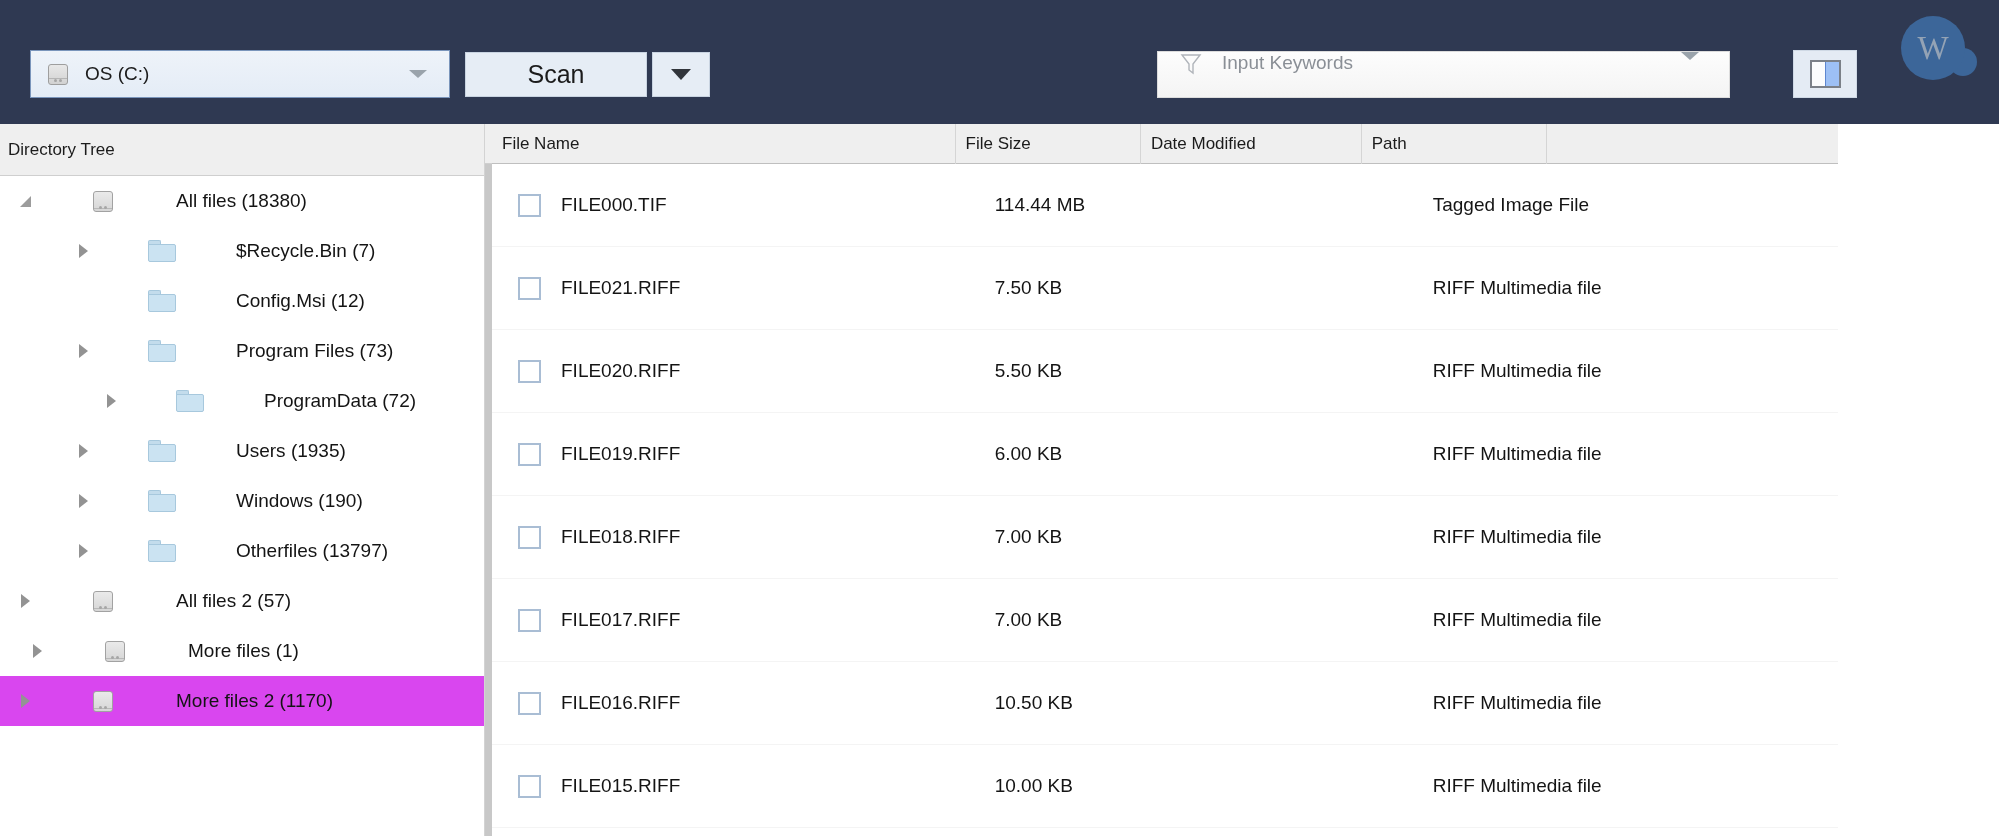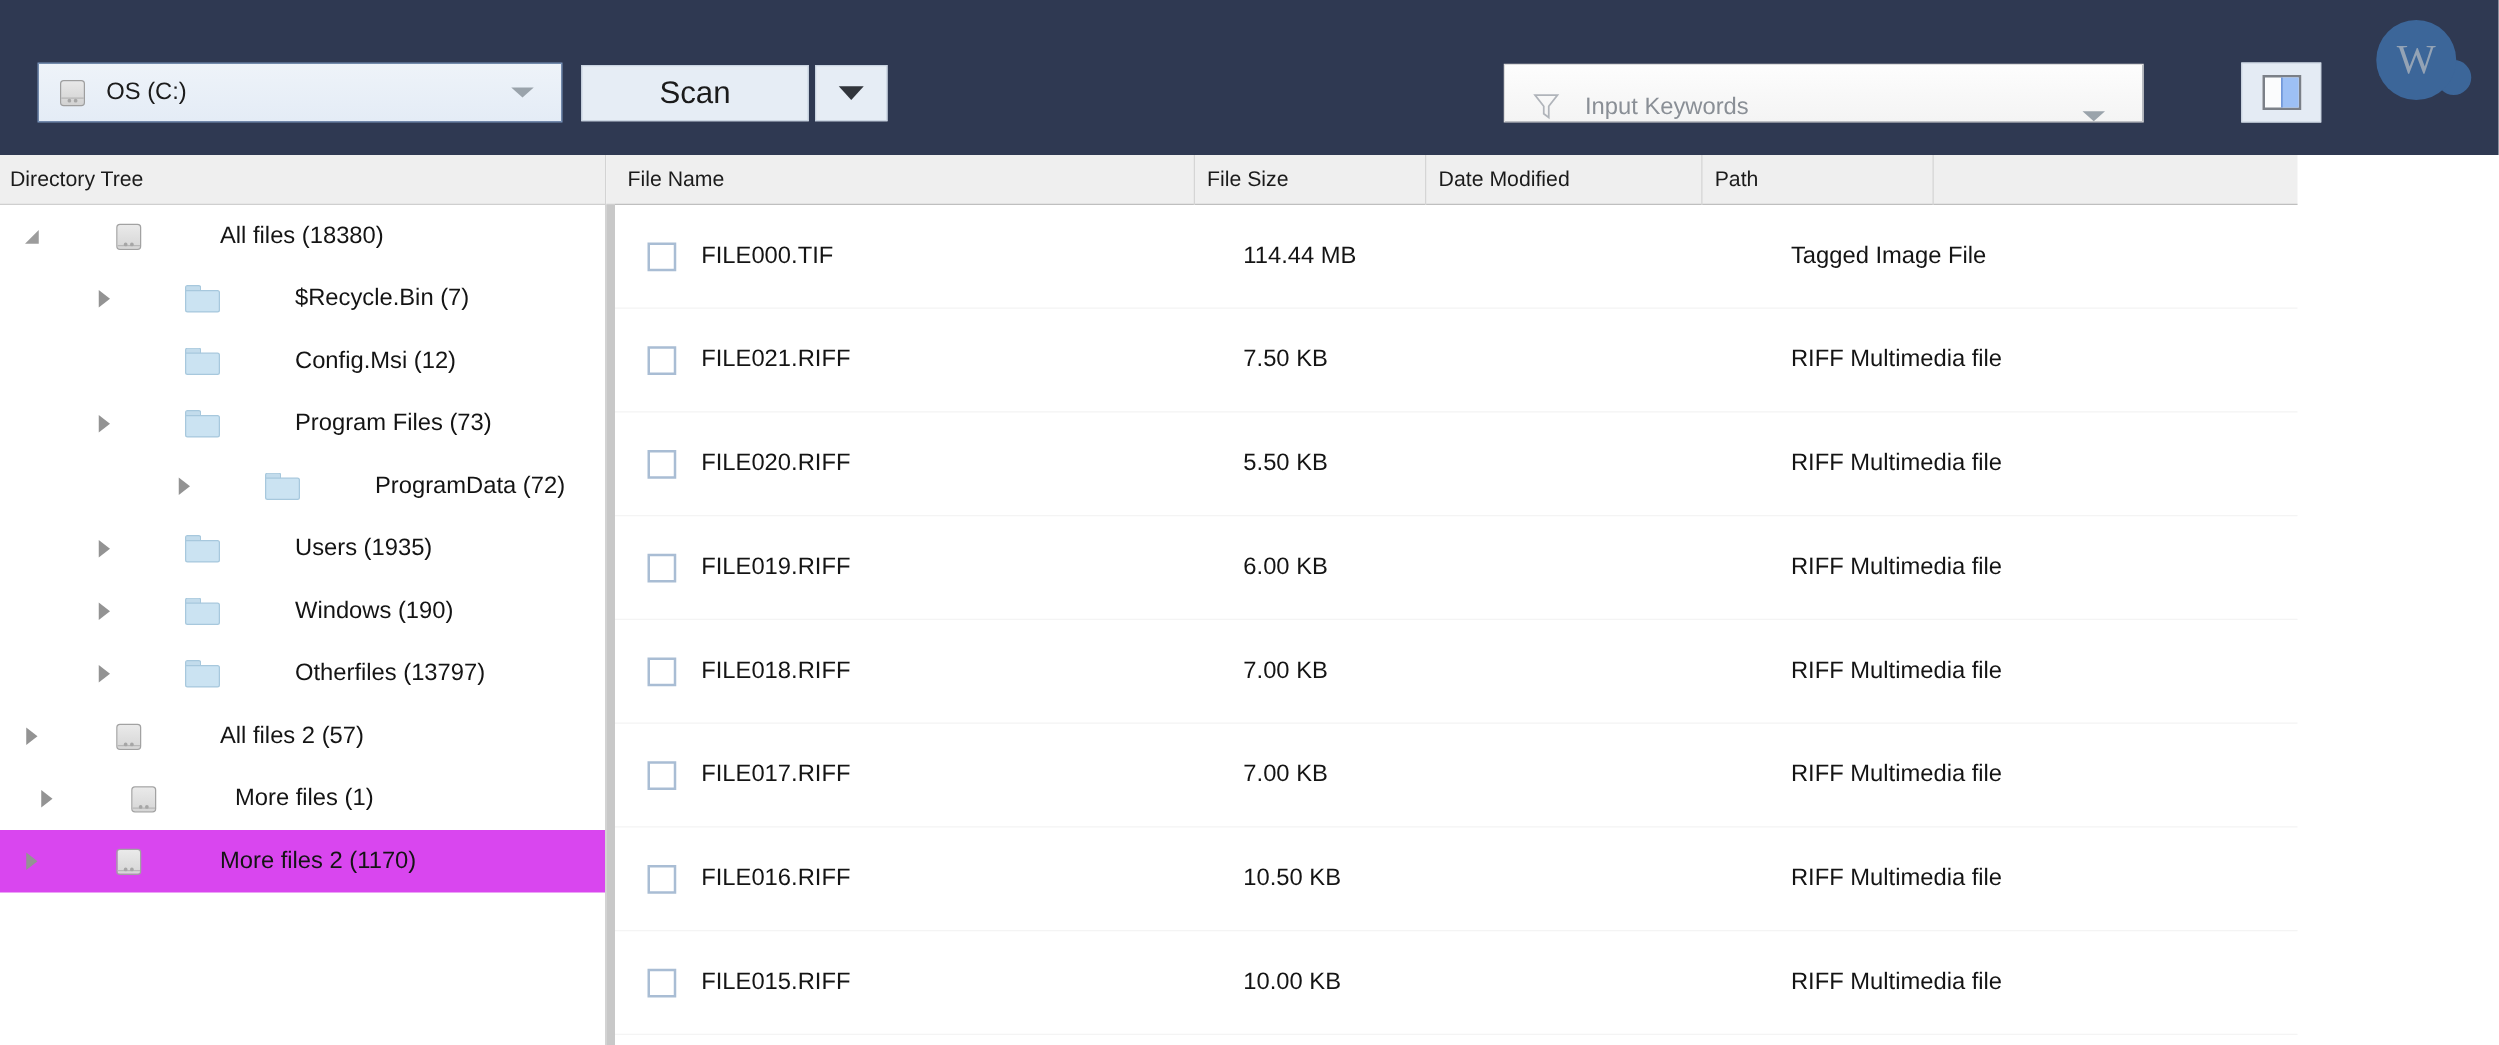--- a/index.html
+++ b/index.html
@@ -58,25 +58,25 @@
     width: 58px; height: 45px; margin-left: 5px;
     background: #e6edf5; border: 1px solid #c9d4e1;
     display: flex; align-items: center; justify-content: center; cursor: pointer;
   }
   .scan-caret-btn .tri {
     width: 0; height: 0; border-left: 10px solid transparent;
     border-right: 10px solid transparent; border-top: 11px solid #31353b;
   }
 
   .keyword-field {
-    position: absolute; left: 1203px; top: 51px;
-    width: 512px; height: 47px;
+    position: absolute; left: 1157px; top: 51px;
+    width: 573px; height: 47px;
     background: linear-gradient(180deg,#fdfdfd 0%,#f4f4f4 100%);
     border: 1px solid #dcdcdc;
-    display: flex; align-items: flex-end;
+    display: flex; align-items: flex-start;
   }
   .funnel { margin-left: 22px; width: 22px; height: 24px; flex: 0 0 auto; }
   .keyword-placeholder { margin-left: 20px; font-size: 19px; color: #8a8f96; }
   .keyword-field .caret-gray { position: absolute; right: 30px; }
 
   .view-toggle {
     position: absolute; left: 1793px; top: 50px;
     width: 64px; height: 48px;
     background: #e4ebf4; border: 1px solid #cfd9e5;
     display: flex; align-items: center; justify-content: center; cursor: pointer;
@@ -103,21 +103,21 @@
     font-size: 33px; color: #94a3b5; font-family: "Liberation Serif", serif;
   }
 
   
   .tree-panel {
     position: absolute; left: 0; top: 124px;
     width: 485px; height: 712px; background: #ffffff;
     border-right: 1px solid #d3d3d3;
   }
   .tree-header {
-    height: 40px; background: #efefef; border-bottom: 1px solid #cfcfcf;
+    height: 52px; background: #efefef; border-bottom: 1px solid #cfcfcf;
     display: flex; align-items: center; padding-left: 8px;
     font-size: 17px; color: #1b1b1b;
   }
   .splitter {
     position: absolute; left: 485px; top: 164px;
     width: 7px; height: 672px; background: #c8c8c8;
   }
   .splitter-top {
     position: absolute; left: 485px; top: 124px;
     width: 7px; height: 40px; background: #efefef;
@@ -266,21 +266,21 @@
         <div class="tree-row" style="padding-left: 72px;">
           <span class="tree-arrow">
             <span class="tri-right"></span>
           </span>
           <span class="folder-icon">
             <span class="tab"></span>
             <span class="box"></span>
           </span>
           <span class="tree-text">Program Files (73)</span>
         </div>
-        <div class="tree-row" style="padding-left: 100px; margin-left: 36px;">
+        <div class="tree-row" style="padding-left: 100px;">
           <span class="tree-arrow">
             <span class="tri-right"></span>
           </span>
           <span class="folder-icon">
             <span class="tab"></span>
             <span class="box"></span>
           </span>
           <span class="tree-text">ProgramData (72)</span>
         </div>
         <div class="tree-row" style="padding-left: 72px;">

